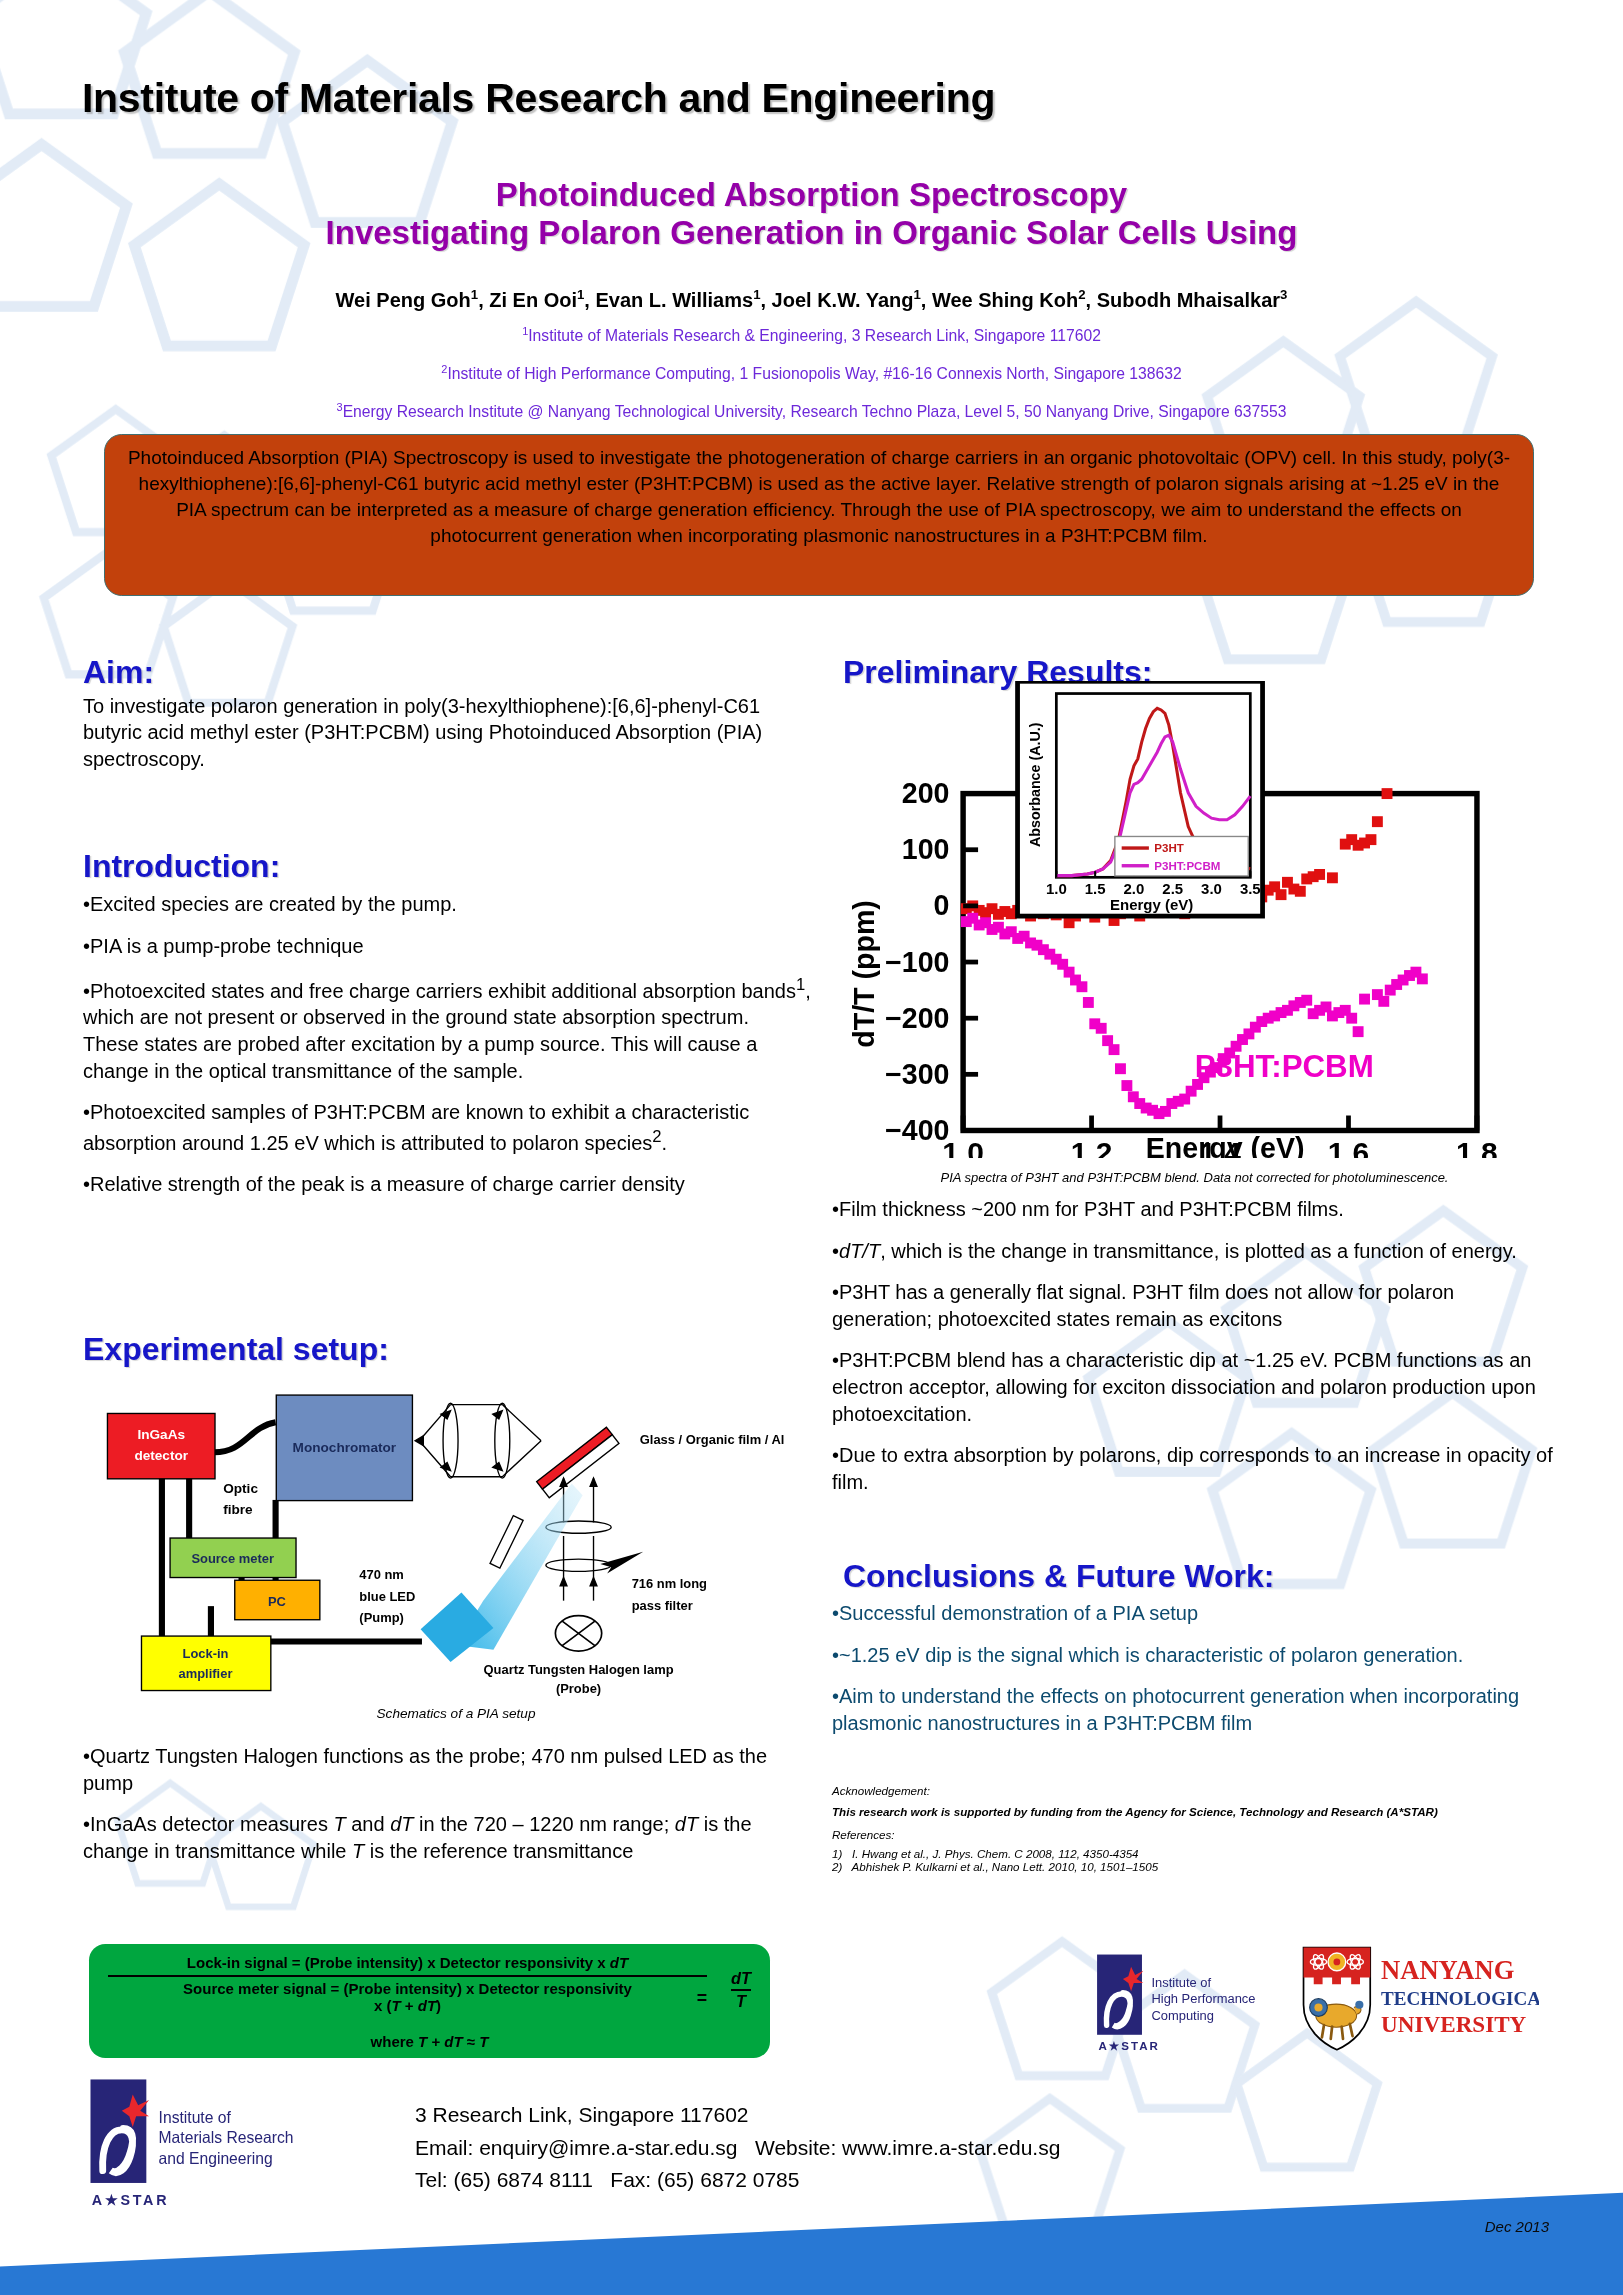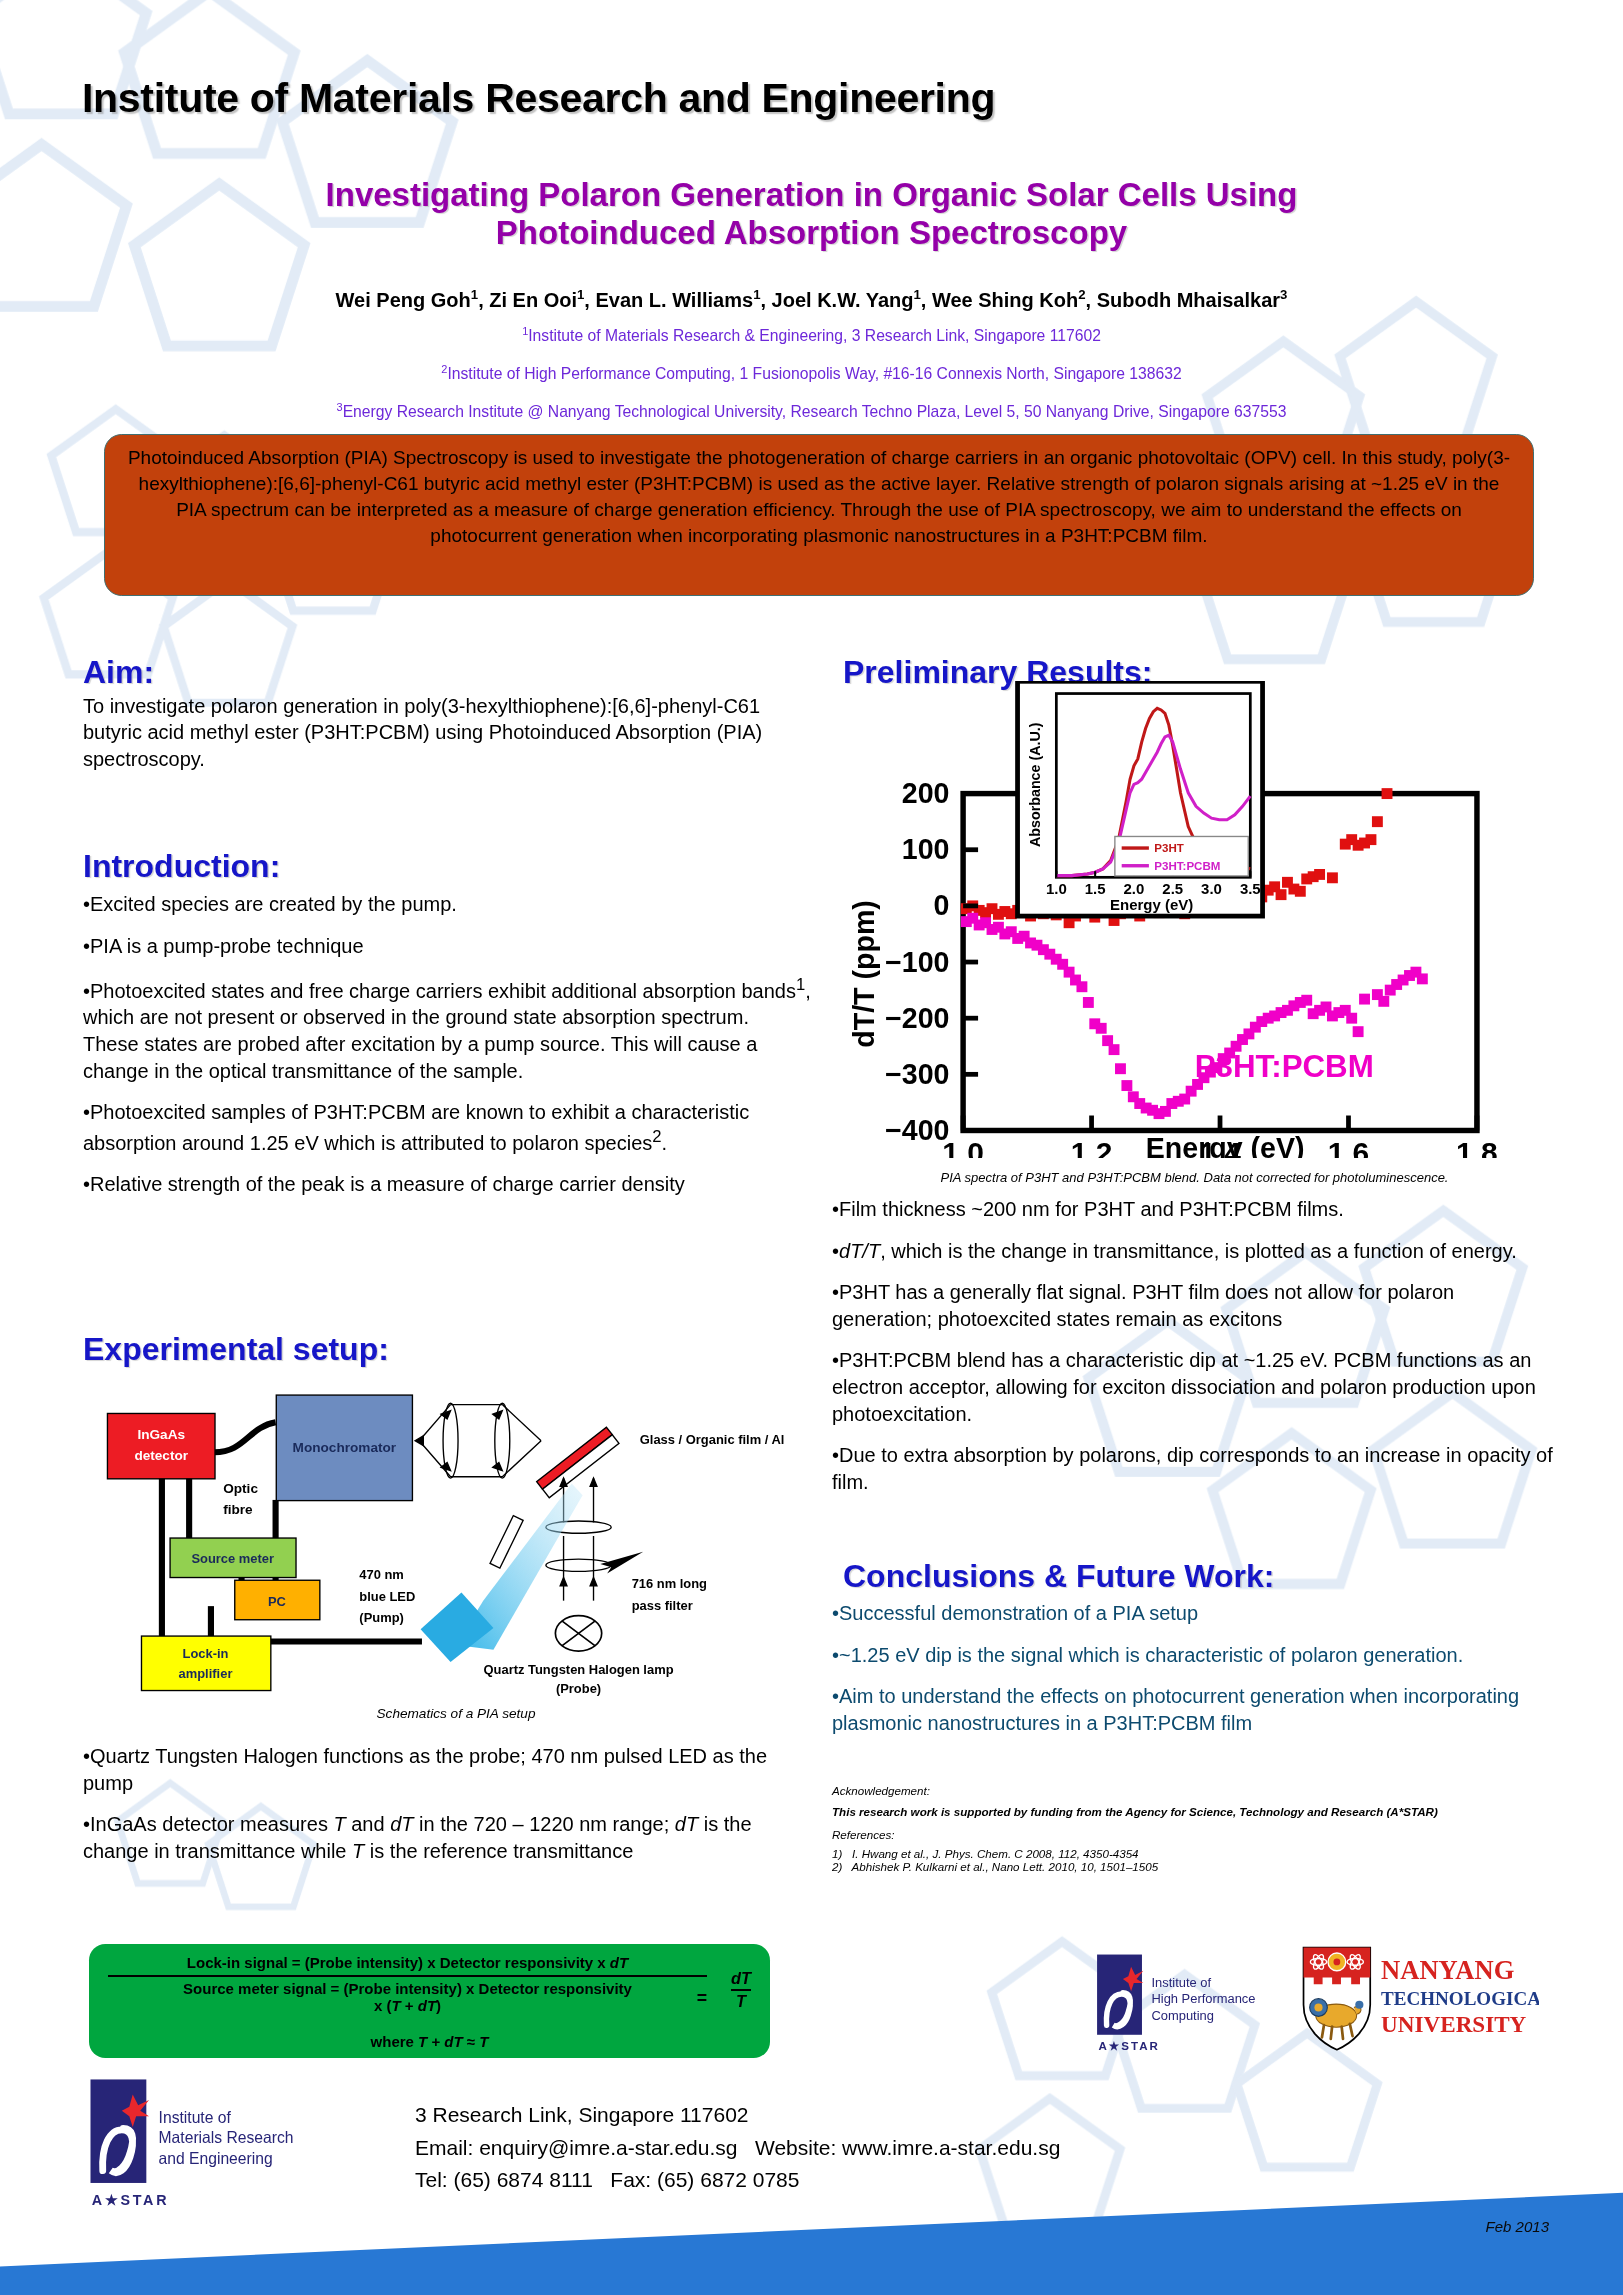--- a/index.html
+++ b/index.html
@@ -166,22 +166,22 @@
         <use href="#cell" x="148" y="38"></use>
     </g>
   </g>
 </svg>
 
 <div class="poster">
 
   <div id="org-title">Institute of Materials Research and Engineering</div>
 
   <div id="poster-title">
+    <div>Photoinduced Absorption Spectroscopy</div>
     <div>Investigating Polaron Generation in Organic Solar Cells Using</div>
-    <div>Photoinduced Absorption Spectroscopy</div>
   </div>
 
   <div id="authors">Wei Peng Goh<sup>1</sup>, Zi En Ooi<sup>1</sup>, Evan L. Williams<sup>1</sup>, Joel K.W. Yang<sup>1</sup>, Wee Shing Koh<sup>2</sup>, Subodh Mhaisalkar<sup>3</sup></div>
   <div class="affil" id="affil1"><sup>1</sup>Institute of Materials Research &amp; Engineering, 3 Research Link, Singapore 117602</div>
   <div class="affil" id="affil2"><sup>2</sup>Institute of High Performance Computing, 1 Fusionopolis Way, #16-16 Connexis North, Singapore 138632</div>
   <div class="affil" id="affil3"><sup>3</sup>Energy Research Institute @ Nanyang Technological University, Research Techno Plaza, Level 5, 50 Nanyang Drive, Singapore 637553</div>
 
   <div id="abstract-box">Photoinduced Absorption (PIA) Spectroscopy is used to investigate the photogeneration of charge carriers in an organic photovoltaic (OPV) cell. In this study, poly(3-hexylthiophene):[6,6]-phenyl-C61 butyric acid methyl ester (P3HT:PCBM) is used as the active layer. Relative strength of polaron signals arising at ~1.25 eV in the PIA spectrum can be interpreted as a measure of charge generation efficiency. Through the use of PIA spectroscopy, we aim to understand the effects on photocurrent generation when incorporating plasmonic nanostructures in a P3HT:PCBM film.</div>
 
   <div class="sec-head" id="aim-head">Aim:</div>
@@ -605,16 +605,16 @@
 
   <div id="footer-contact">
     <div>3 Research Link, Singapore 117602</div>
     <div>Email: enquiry@imre.a-star.edu.sg&nbsp;&nbsp; Website: www.imre.a-star.edu.sg</div>
     <div>Tel: (65) 6874 8111&nbsp;&nbsp; Fax: (65) 6872 0785</div>
   </div>
 
   <svg id="blue-banner" viewBox="0 0 2384 160" preserveAspectRatio="none">
     <polygon points="0,160 0,118 2384,10 2384,160" fill="#2878D4"></polygon>
   </svg>
-  <div id="date-stamp">Feb 2013</div>
+  <div id="date-stamp">Dec 2013</div>
 
 </div>
 
 
 </body></html>

